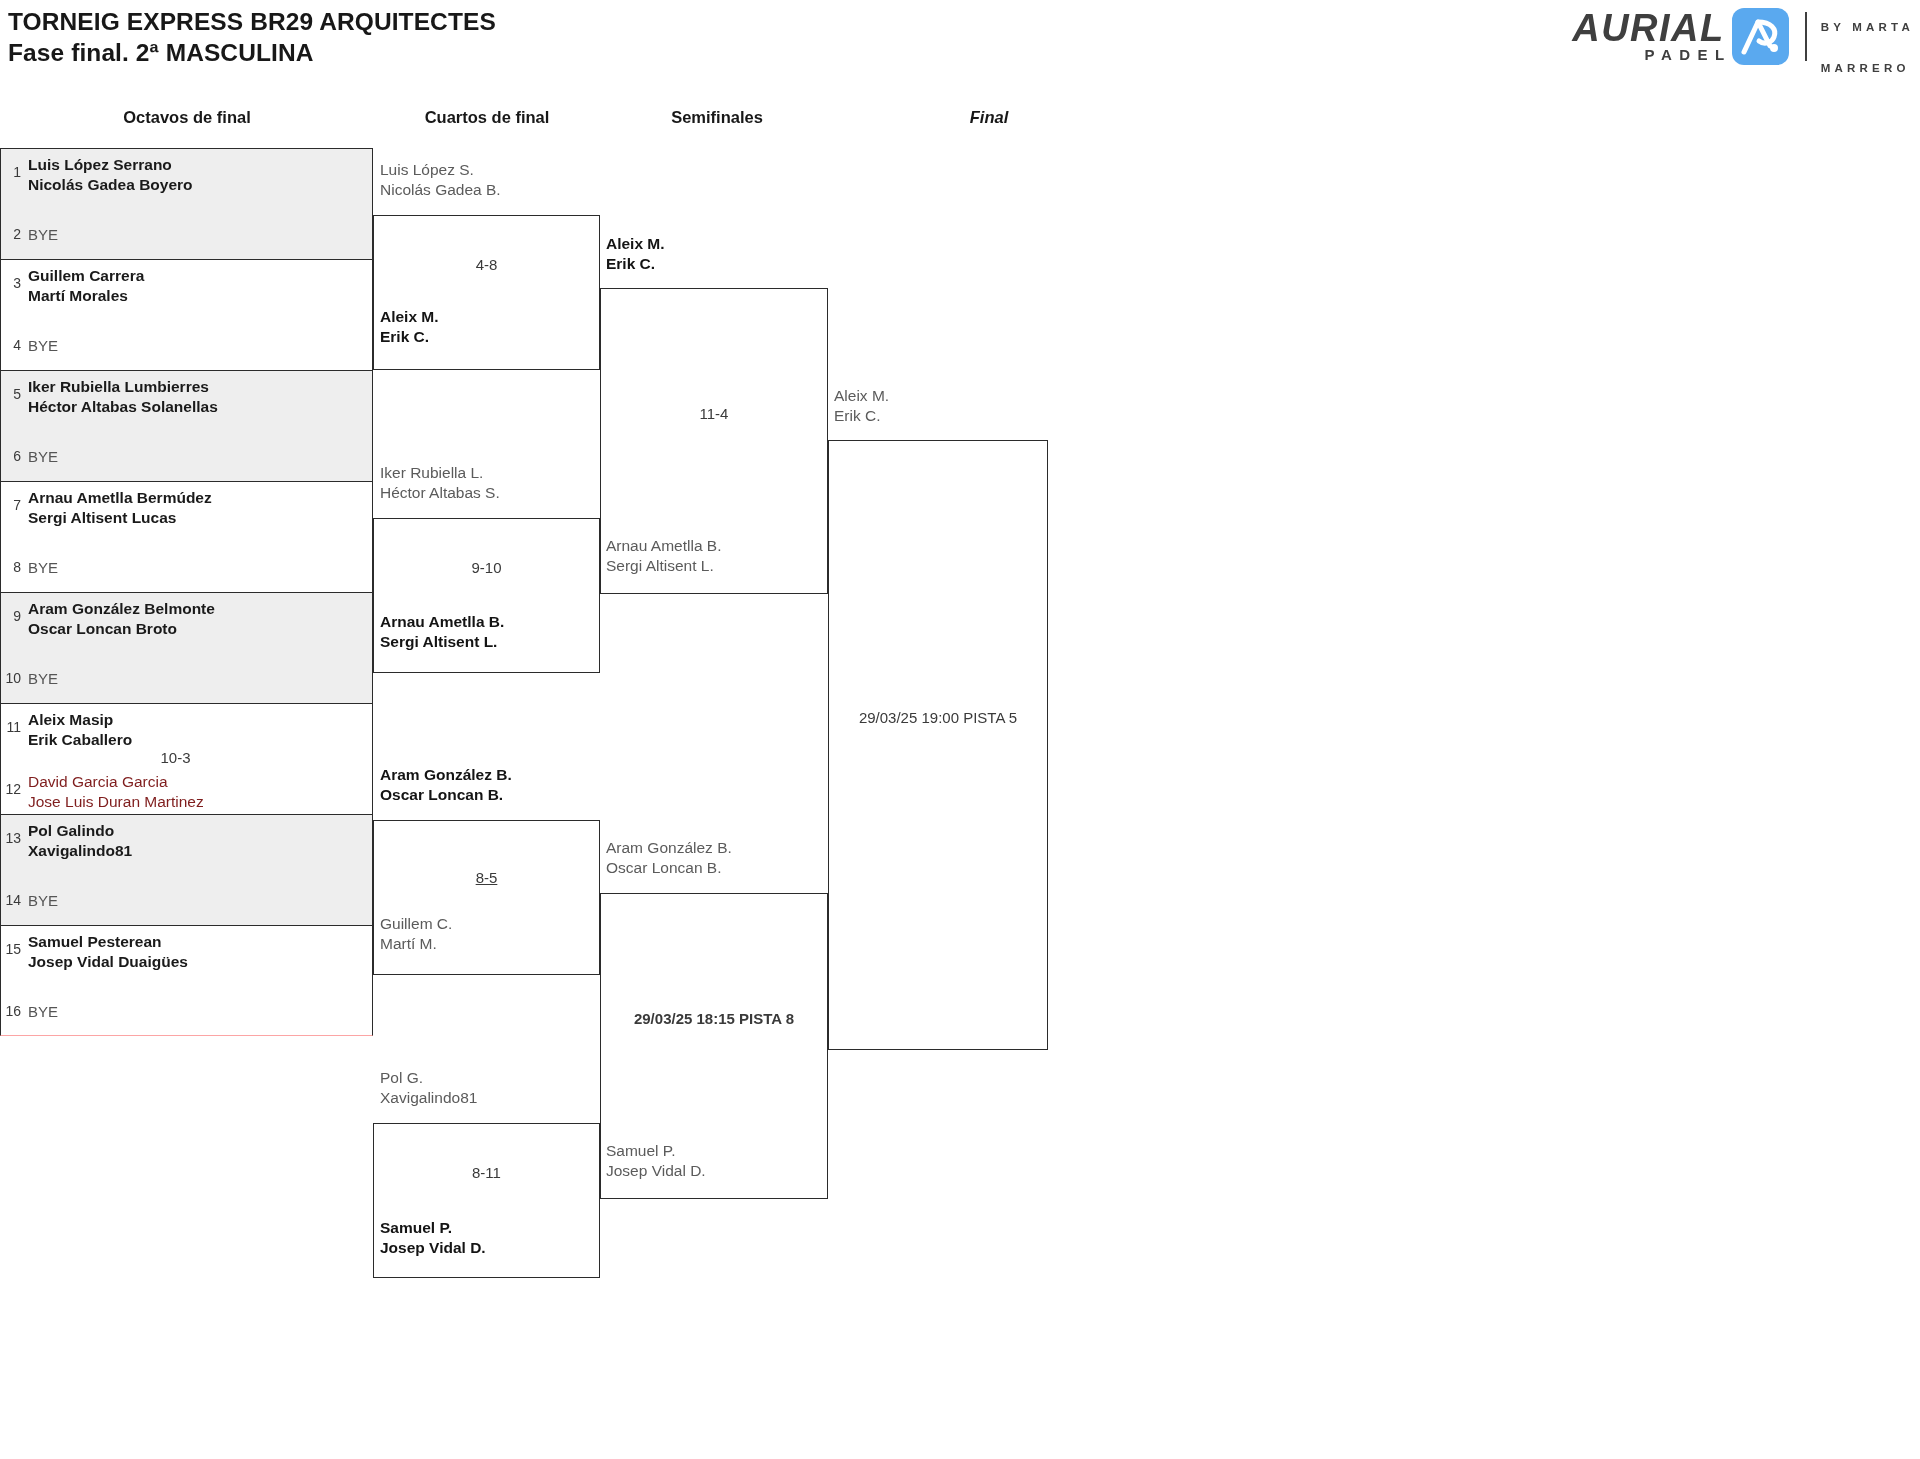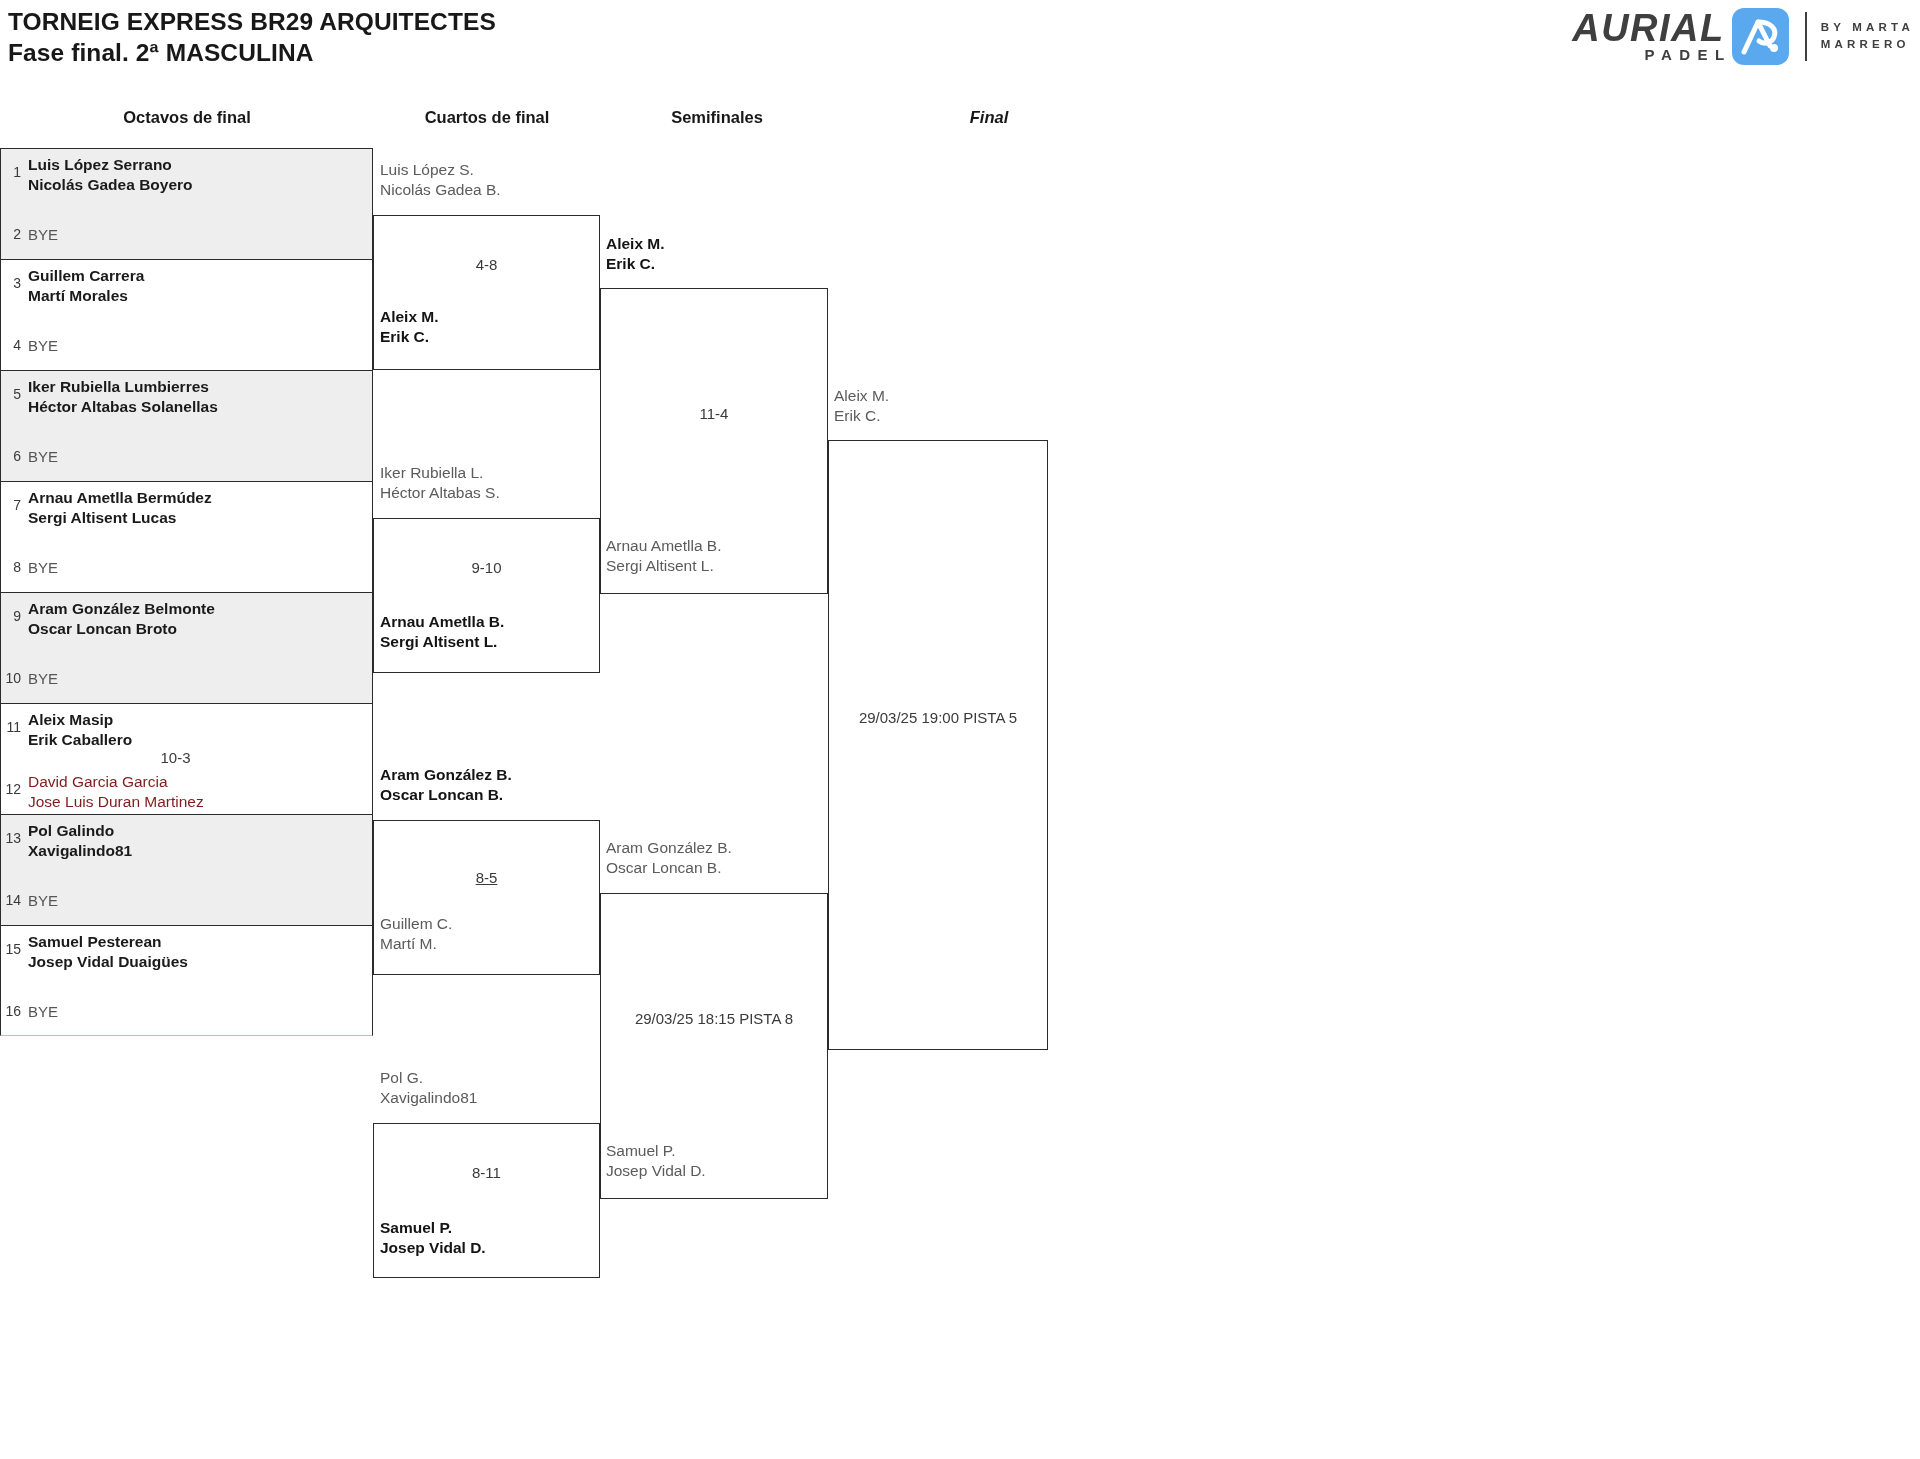--- a/index.html
+++ b/index.html
@@ -37,21 +37,21 @@
   }
   .logo-mark {
     width: 57px; height: 57px; border-radius: 12px;
     background: #5aa9ef; position: relative; flex: none;
   }
   .logo-mark svg { position: absolute; left: 8px; top: 9px; }
   .logo-sep { width: 2px; height: 49px; background: #3f3f3f; margin: 0 14px 0 16px; }
   .logo-by { display: flex; flex-direction: column; }
   .logo-by span {
     font-size: 11.5px; font-weight: 700; letter-spacing: 4.2px;
-    color: #3f3f3f; line-height: 17px; white-space: nowrap;
+    color: #3f3f3f; line-height: 17px; white-space: nowrap; margin-top: 24px;
   }
 
   
   .round-head {
     position: absolute; font-size: 16.5px; font-weight: 600;
     color: #181818; text-align: center; white-space: nowrap;
   }
 
   
   .r1 { position: absolute; left: 0; top: 148px; width: 373px; }
@@ -301,21 +301,21 @@
   </div>
   <div class="entry lose" style="left:606px; top:536px;">
     <span>Arnau Ametlla B.</span>
     <span class="l2">Sergi Altisent L.</span>
   </div>
 
   <div class="entry lose" style="left:606px; top:838px;">
     <span>Aram González B.</span>
     <span class="l2">Oscar Loncan B.</span>
   </div>
-  <div class="mbox" style="left:600px; top:893px; width:228px; height:306px;">
+  <div class="mbox" style="left:600px; top:893px; width:228px; height:306px;font-weight:bold;">
     <div class="mbox-label" style="top:116px;">29/03/25 18:15 PISTA 8</div>
   </div>
   <div class="entry lose" style="left:606px; top:1141px;">
     <span>Samuel P.</span>
     <span class="l2">Josep Vidal D.</span>
   </div>
 
   <div class="entry lose" style="left:834px; top:386px;">
     <span>Aleix M.</span>
     <span class="l2">Erik C.</span>

